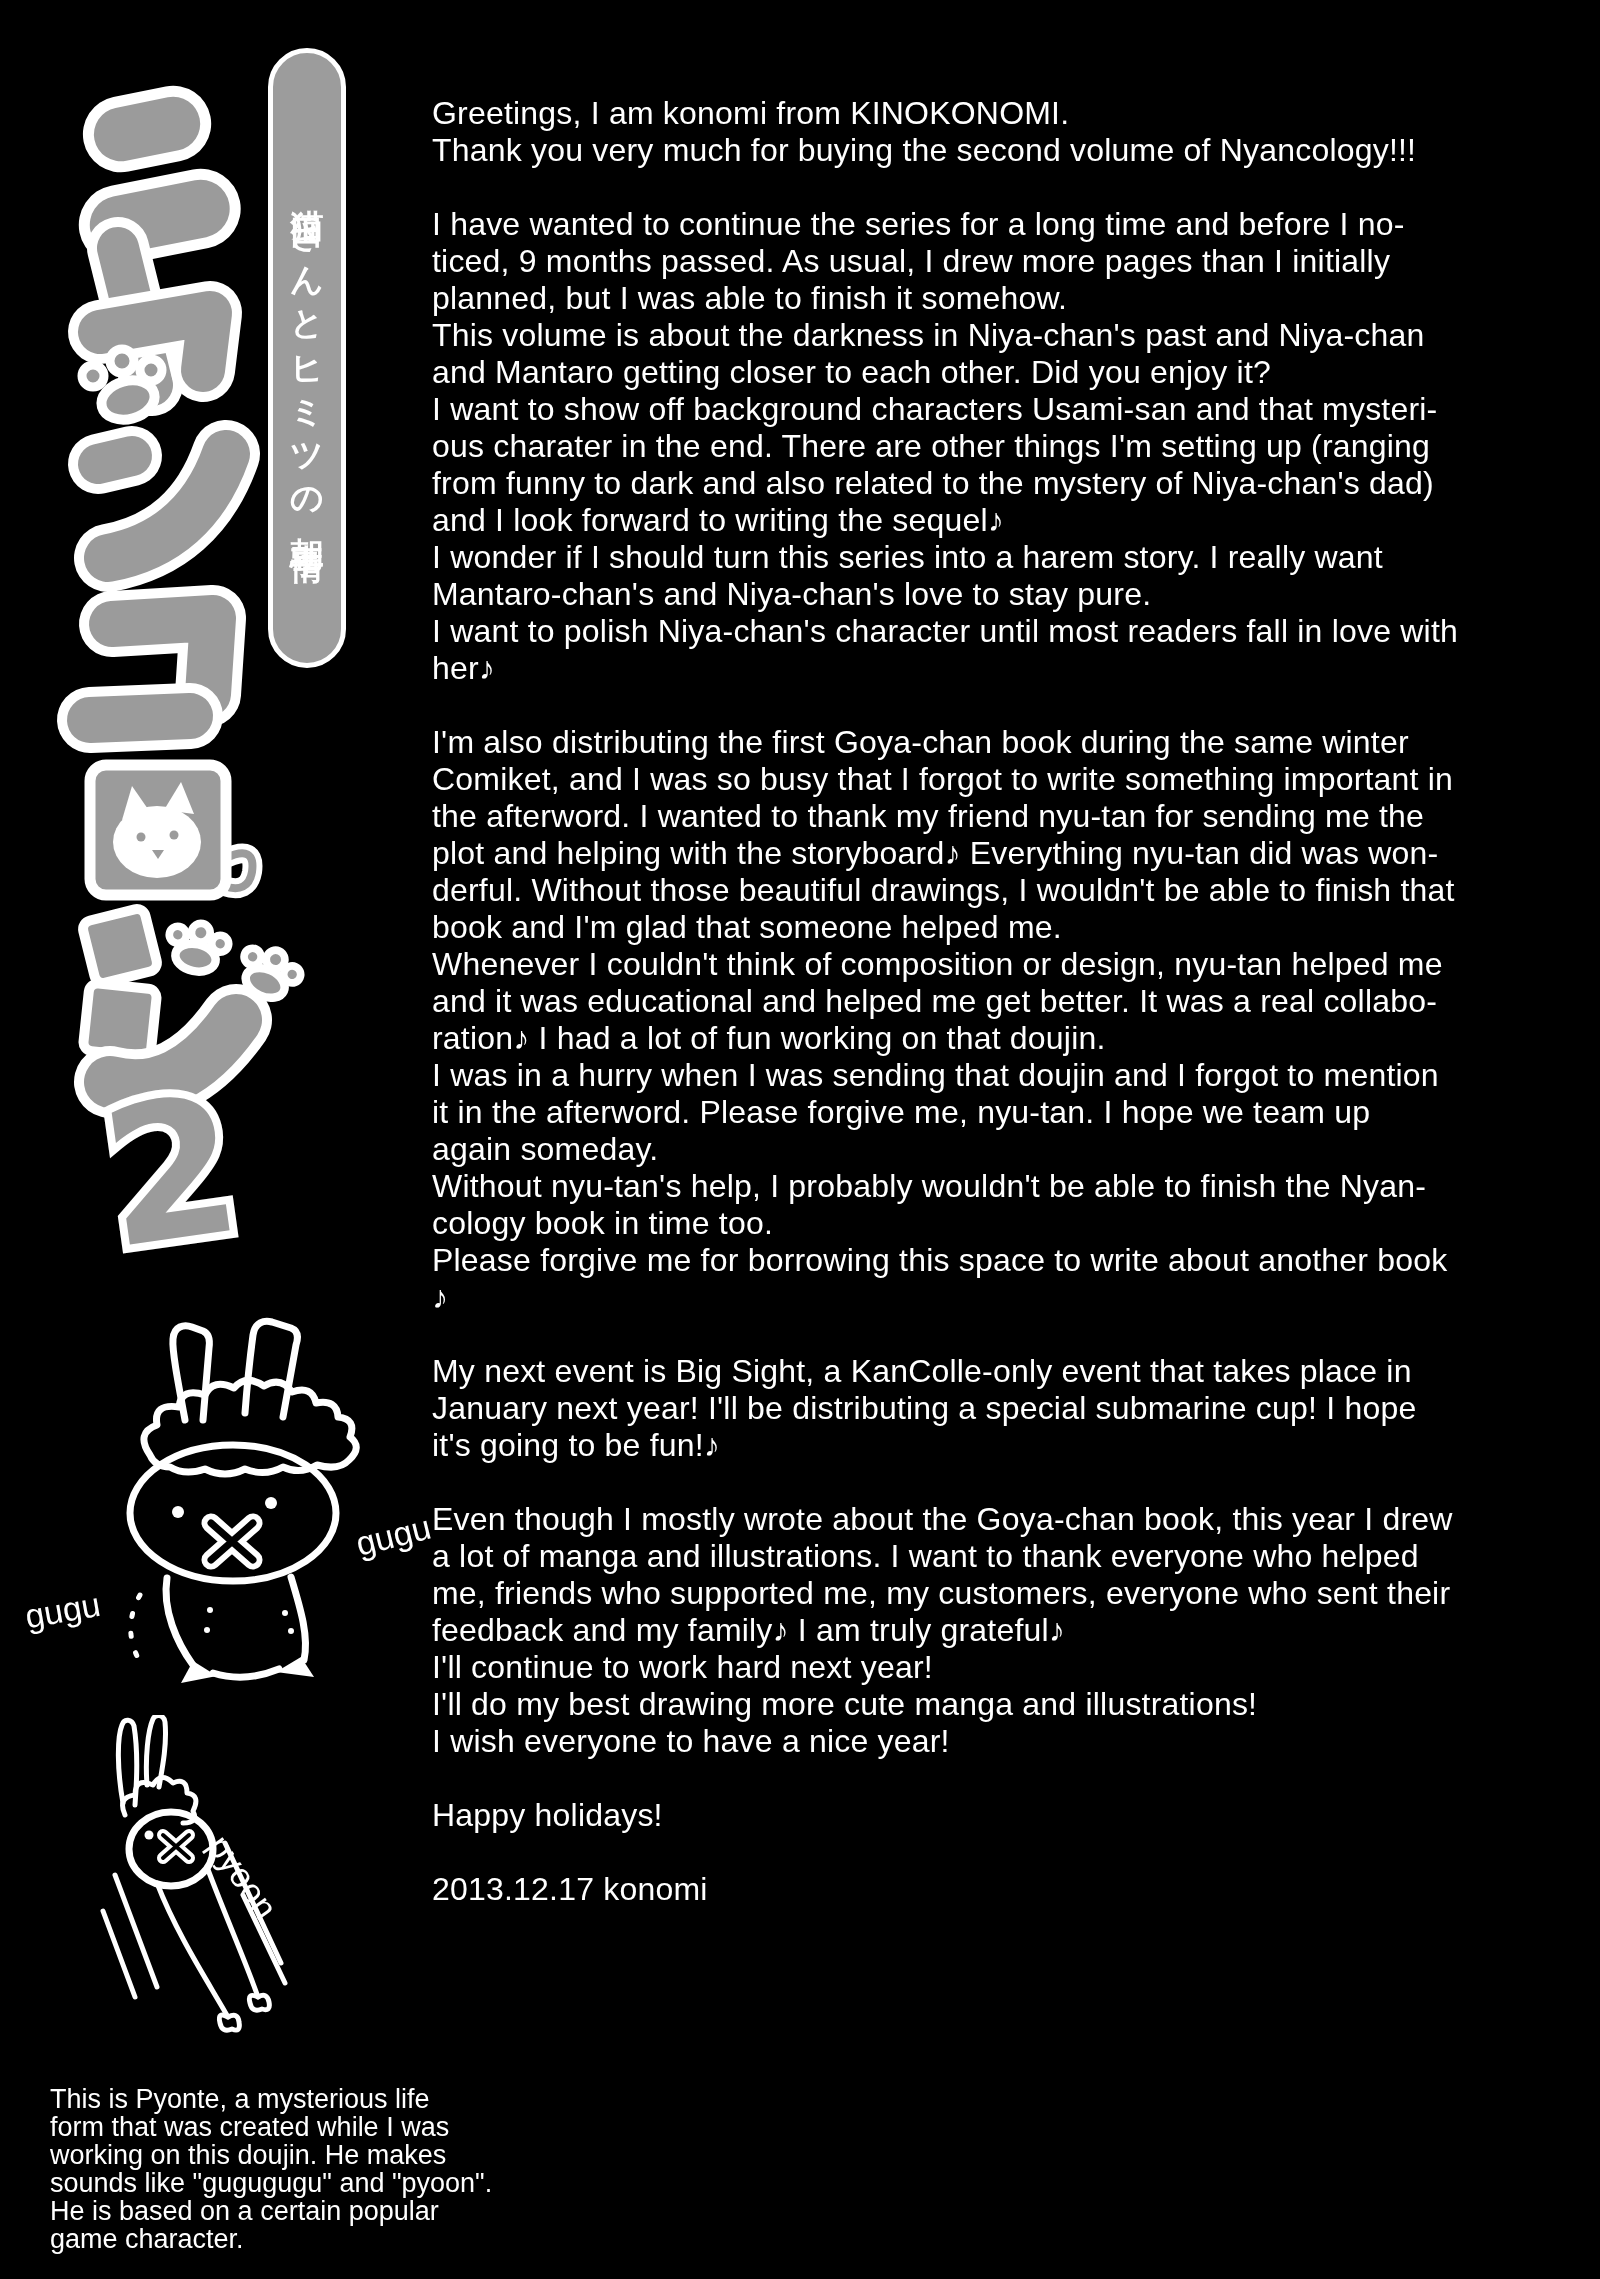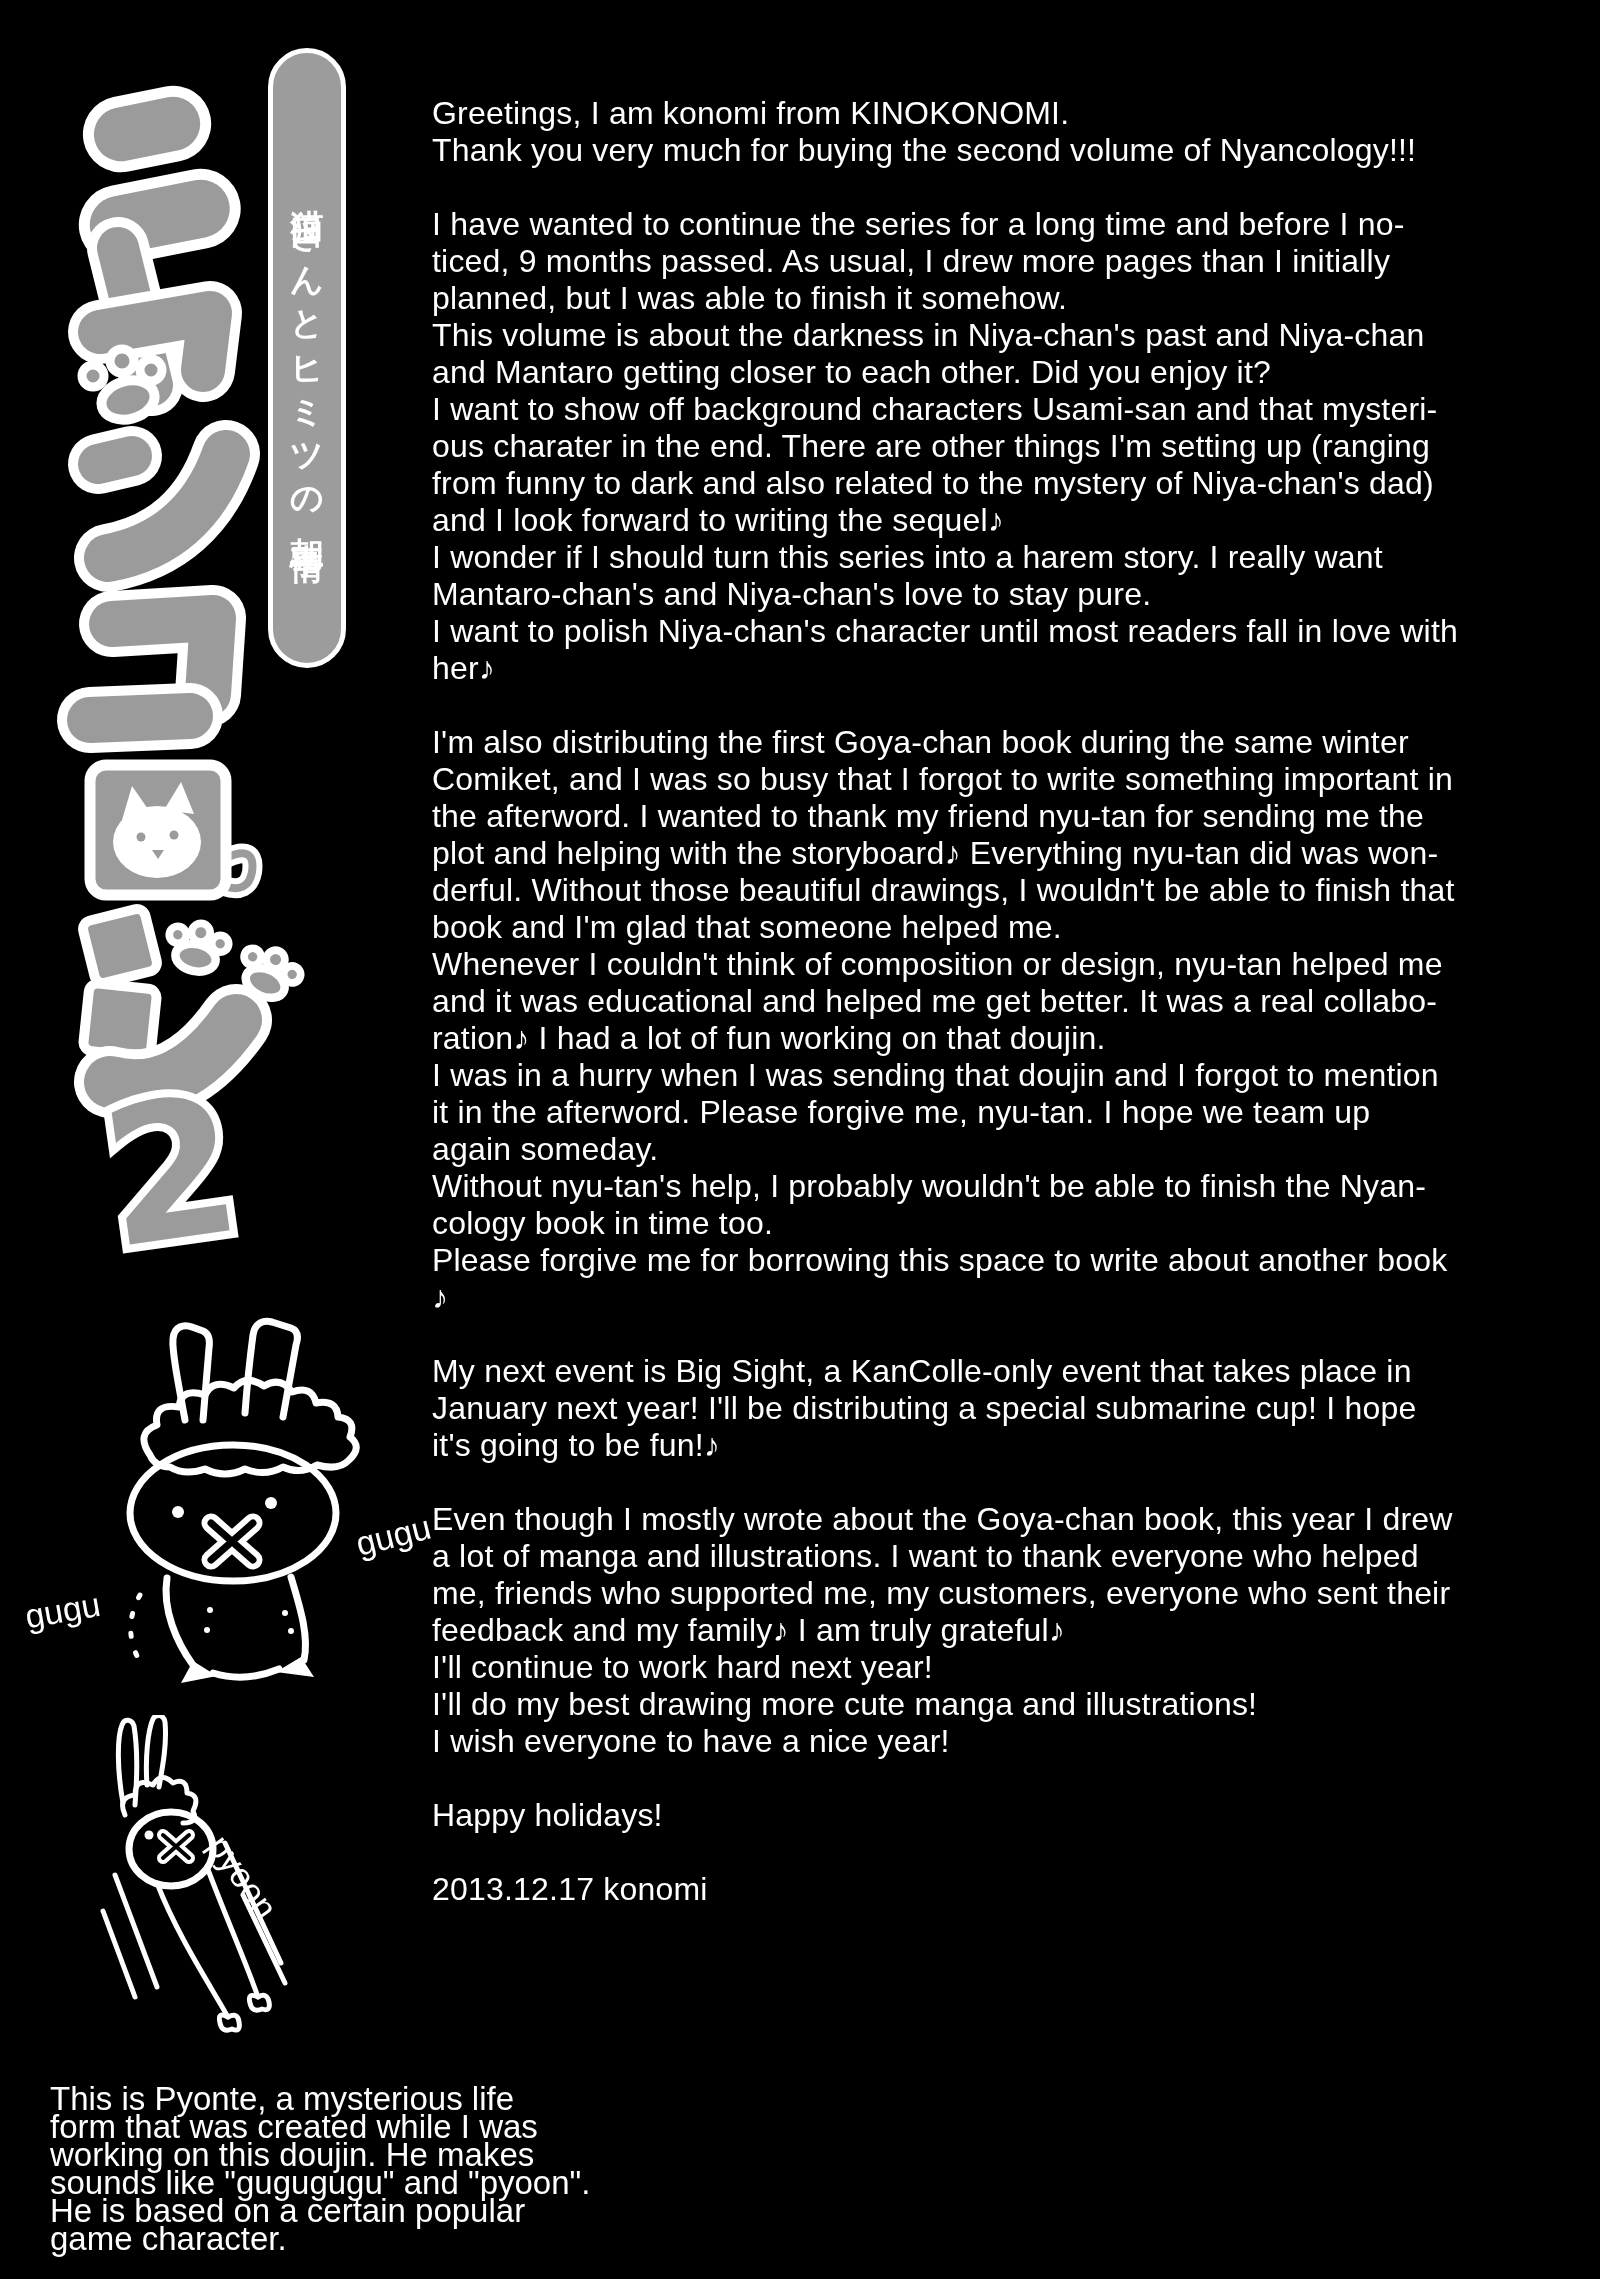--- a/index.html
+++ b/index.html
@@ -27,21 +27,21 @@
   .gdot{fill:#9b9b9b;stroke:none;}
 
   
   .dl{stroke:#fff;stroke-width:7;fill:none;stroke-linecap:round;stroke-linejoin:round;}
   .dl-thin{stroke:#fff;stroke-width:5;fill:none;stroke-linecap:round;stroke-linejoin:round;}
   .wdot{fill:#fff;stroke:none;}
   .doodle-label{position:absolute;color:#fff;font-size:34px;transform-origin:left top;}
 
   
   .caption{position:absolute;left:50px;top:2085px;width:440px;color:#fff;
-        font-size:33px;line-height:28px;white-space:pre;}
+        font-size:27px;line-height:28px;white-space:pre;}
 </style>
 </head>
 <body>
 
 <div class="page">
 
   <svg class="logo-svg" width="330" height="1180" viewBox="0 0 330 1180">
 
     <g transform="rotate(-5 120 100)">
       <path class="ol" style="stroke-width:76" d="M 95 52 L 148 46"></path>

